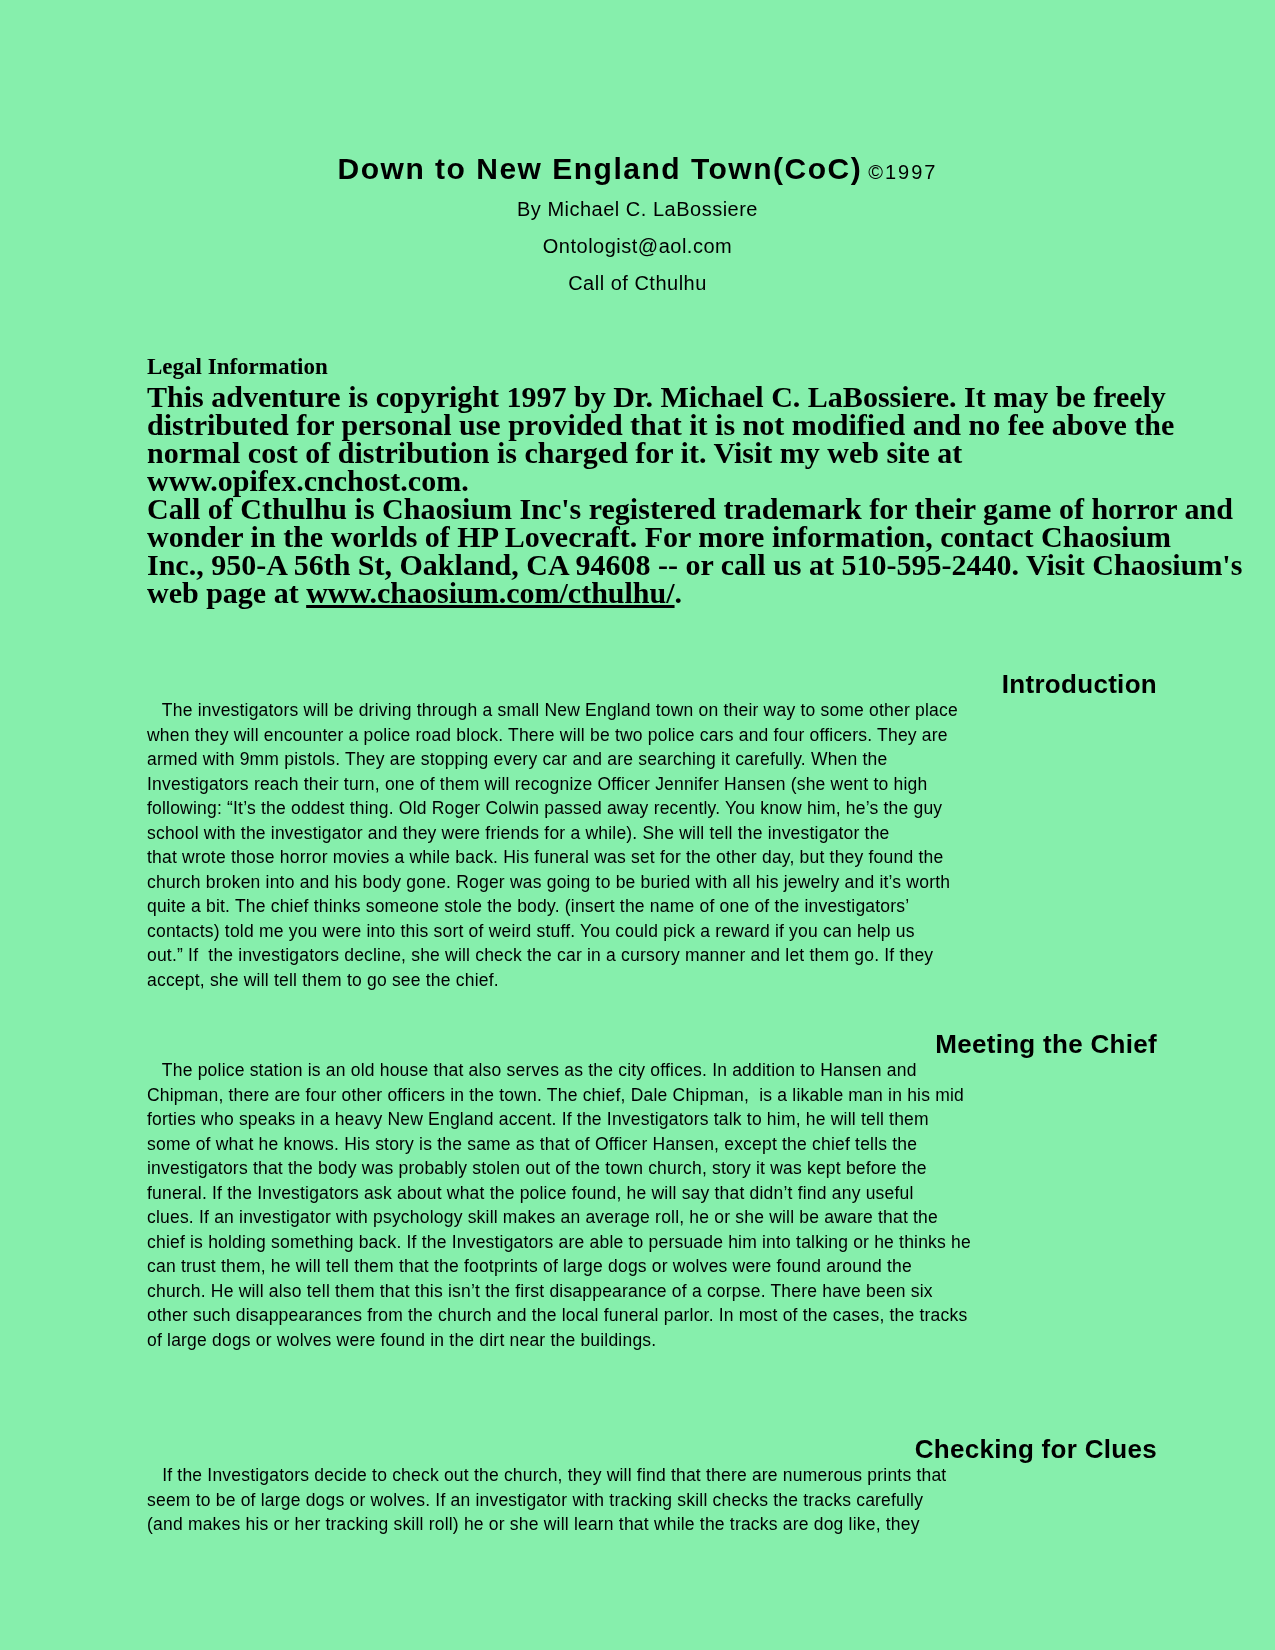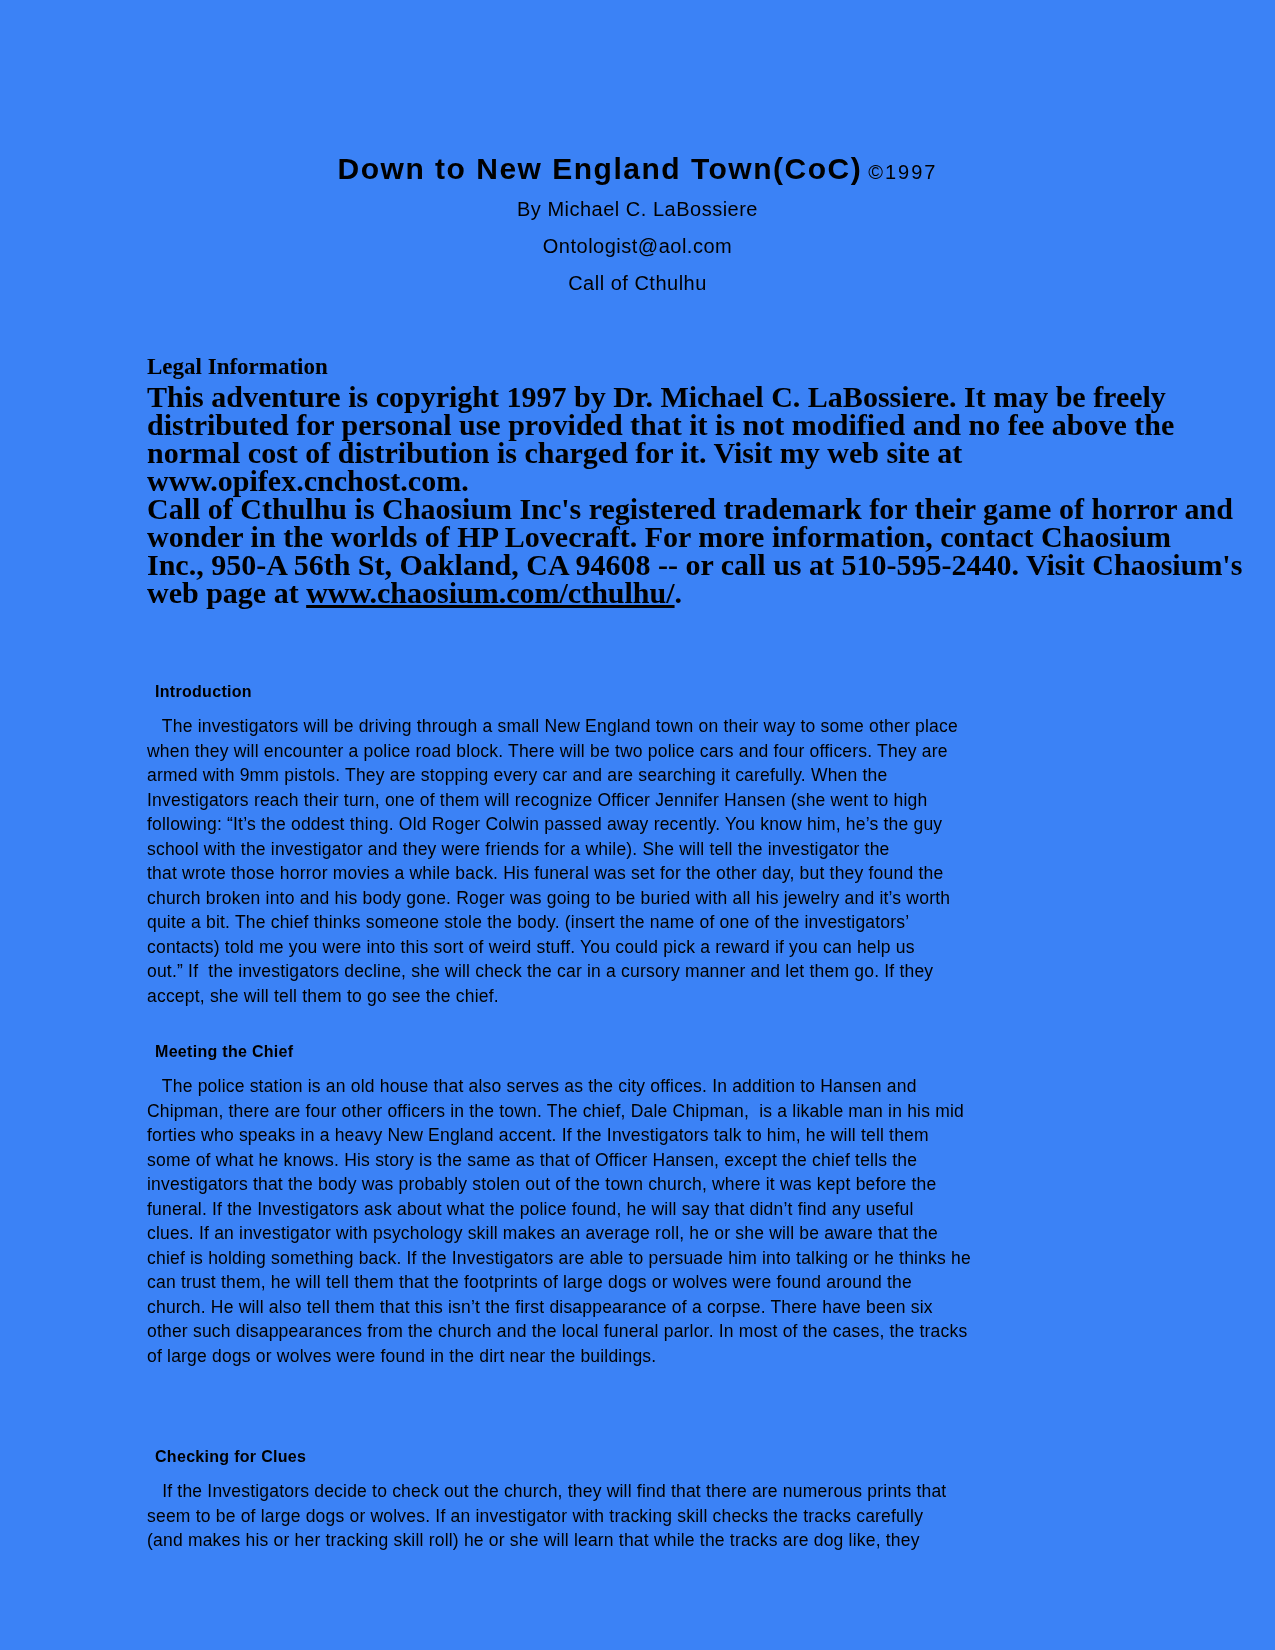--- a/index.html
+++ b/index.html
@@ -4,21 +4,21 @@
 <style>
   html, body {
     margin: 0;
     padding: 0;
     background: #ffffff;
   }
   .page {
     position: relative;
     width: 1275px;
     height: 1650px;
-    background: #3b82f6;
+    background: #86efac;
     color: #000000;
     font-family: "Liberation Sans", sans-serif;
     overflow: hidden;
   }
   .title-block {
     position: absolute;
     top: 150px;
     left: 0;
     width: 1275px;
     text-align: center;
@@ -58,25 +58,26 @@
     line-height: 30px;
     font-weight: bold;
     margin: 0 0 1px 0;
   }
   .serif-sec .tline {
     font-size: 30px;
     line-height: 28px;
     font-weight: bold;
   }
   .h-sans {
-    font-size: 16px;
+    font-size: 26px;
     line-height: 28px;
     font-weight: bold;
-    margin: 8px;
+    margin: 0;
     letter-spacing: 0.3px;
+    text-align: right;
   }
   .sans-sec .tline {
     font-size: 17.5px;
     line-height: 24.5px;
     letter-spacing: 0.2px;
   }
   .tline {
     white-space: pre;
   }
   .doc-link {
@@ -130,21 +131,21 @@
       </div>
   </section>
 
   <section class="sec sans-sec" id="meeting">
     <h2 class="h-sans">Meeting the Chief</h2>
     <div>
         <div class="tline">   The police station is an old house that also serves as the city offices. In addition to Hansen and</div>
         <div class="tline">Chipman, there are four other officers in the town. The chief, Dale Chipman,  is a likable man in his mid</div>
         <div class="tline">forties who speaks in a heavy New England accent. If the Investigators talk to him, he will tell them</div>
         <div class="tline">some of what he knows. His story is the same as that of Officer Hansen, except the chief tells the</div>
-        <div class="tline">investigators that the body was probably stolen out of the town church, where it was kept before the</div>
+        <div class="tline">investigators that the body was probably stolen out of the town church, story it was kept before the</div>
         <div class="tline">funeral. If the Investigators ask about what the police found, he will say that didn’t find any useful</div>
         <div class="tline">clues. If an investigator with psychology skill makes an average roll, he or she will be aware that the</div>
         <div class="tline">chief is holding something back. If the Investigators are able to persuade him into talking or he thinks he</div>
         <div class="tline">can trust them, he will tell them that the footprints of large dogs or wolves were found around the</div>
         <div class="tline">church. He will also tell them that this isn’t the first disappearance of a corpse. There have been six</div>
         <div class="tline">other such disappearances from the church and the local funeral parlor. In most of the cases, the tracks</div>
         <div class="tline">of large dogs or wolves were found in the dirt near the buildings.</div>
       </div>
   </section>
 

